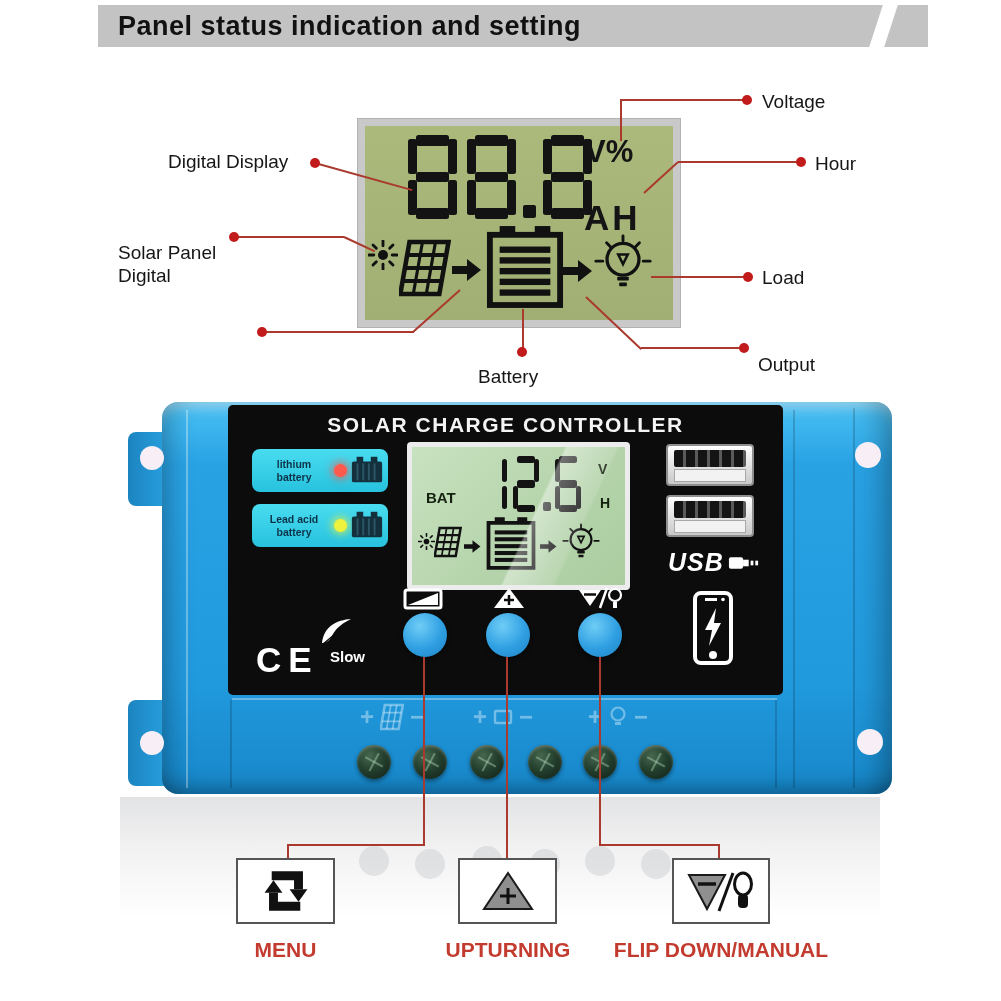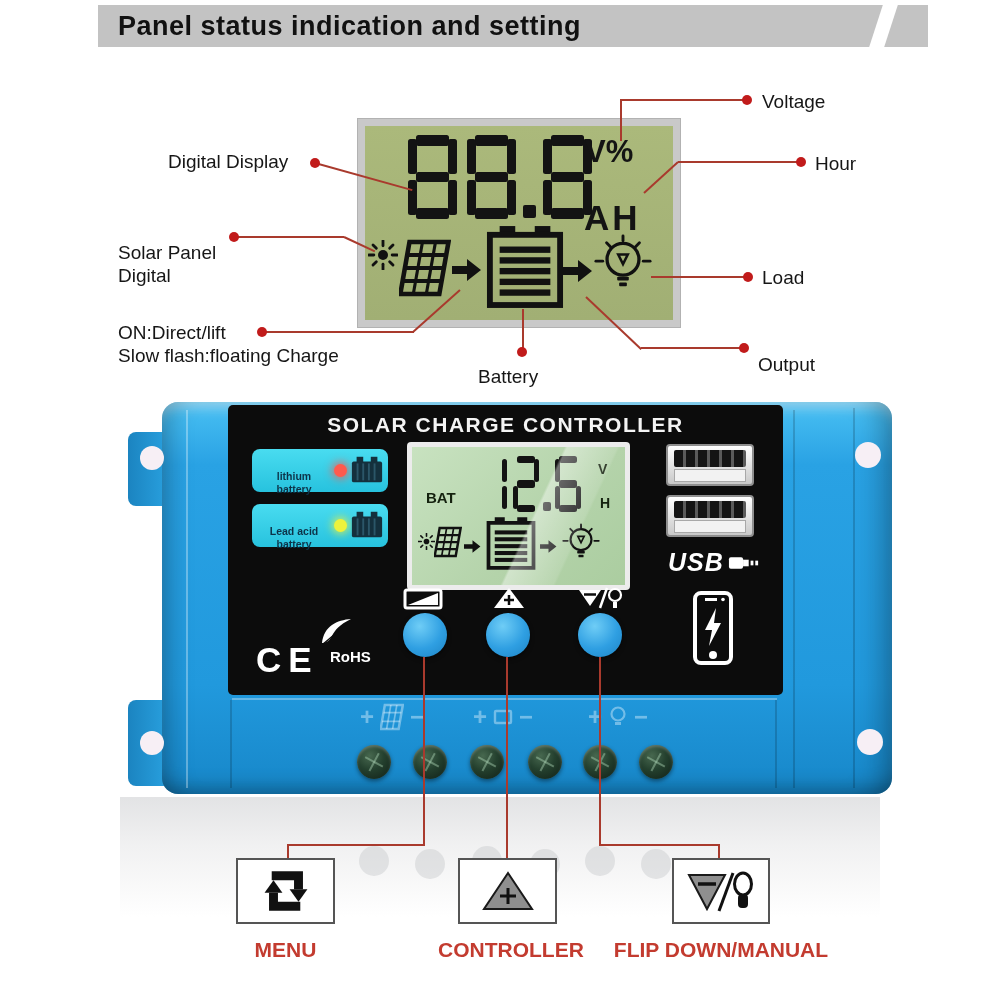--- a/index.html
+++ b/index.html
@@ -47,21 +47,21 @@
         box-shadow:inset 22px 0 26px -16px rgba(0,0,0,.28), inset -26px 0 30px -18px rgba(0,0,0,.32),
                    inset 0 14px 12px -8px rgba(255,255,255,.45), inset 0 -18px 18px -10px rgba(0,0,0,.22);}
   .seam{position:absolute;background:rgba(0,0,0,.16);z-index:4;}
   .seam-hi{position:absolute;background:rgba(255,255,255,.32);z-index:4;}
   .panel{position:absolute;left:228px;top:405px;width:555px;height:290px;background:#0c0c0c;border-radius:5px;z-index:4;}
   .heading{position:absolute;left:228px;top:413px;width:555px;text-align:center;color:#f4f4f4;
            font-size:21px;font-weight:bold;letter-spacing:1.5px;z-index:5;}
 
   .indicator{position:absolute;left:252px;width:136px;height:43px;background:linear-gradient(180deg,#49dcf0,#27c2de);
              border-radius:8px;z-index:5;}
-  .ind-text{position:absolute;left:4px;top:12px;width:76px;height:100%;display:flex;flex-direction:column;
+  .ind-text{position:absolute;left:4px;top:0;width:76px;height:100%;display:flex;flex-direction:column;
             justify-content:center;align-items:center;color:#0d3349;font-weight:bold;line-height:1.15;text-align:center;}
   .ind-text.sz1{font-size:10.5px;}
   .ind-text.sz2{font-size:8.5px;}
   .led{position:absolute;left:82px;top:15px;width:13px;height:13px;border-radius:50%;}
   .ind-batt{position:absolute;left:98px;top:6px;}
 
   .clcd{position:absolute;left:407px;top:442px;width:223px;height:148px;background:#ececec;border-radius:4px;z-index:5;}
   .clcd-screen{position:absolute;left:5px;top:5px;width:213px;height:138px;overflow:hidden;
                background:linear-gradient(135deg,#c8e2c0 0%,#b4d3aa 60%,#abcda0 100%);}
   .glare{position:absolute;left:0;top:0;right:0;bottom:0;
@@ -198,24 +198,20 @@
           <line x1="2" y1="28" x2="9" y2="28"></line>
         <line x1="51" y1="28" x2="58" y2="28"></line>
       </g>
     </svg>
   </div>
 
   <div class="callout" style="left:168px;top:151px;">Digital Display</div>
   <div class="callout" style="left:118px;top:210px;line-height:1.2;margin-top:32px;">
     <div>Solar Panel</div>
     <div>Digital</div>
-  </div>
-  <div class="callout" style="left:118px;top:322px;line-height:1.2;">
-    <div>ON:Direct/lift</div>
-    <div>Slow flash:floating Charge</div>
   </div>
   <div class="callout" style="left:478px;top:366px;">Battery</div>
   <div class="callout" style="left:762px;top:91px;">Voltage</div>
   <div class="callout" style="left:815px;top:153px;">Hour</div>
   <div class="callout" style="left:762px;top:267px;">Load</div>
   <div class="callout" style="left:758px;top:354px;">Output</div>
 
   <div class="dline" style="left:315px;top:162px;width:101px;transform:rotate(15.6deg);"></div>
   <div class="hline" style="left:234px;top:236px;width:110px;"></div>
   <div class="dline" style="left:344px;top:236px;width:34px;transform:rotate(25deg);"></div>
@@ -405,21 +401,21 @@
   <div class="btn" style="left:403px;top:613px;"></div>
   <div class="btn" style="left:486px;top:613px;"></div>
   <div class="btn" style="left:578px;top:613px;"></div>
 
   <div class="ce">CE</div>
   <div class="rohs">
     <svg width="36" height="30" viewBox="0 0 34 30">
       <path d="M3,27 C5,10 18,4 32,3 C20,9 16,14 13,20 C10,26 6,27 3,27 Z" fill="#fff"></path>
       <path d="M4,28 C12,22 20,14 30,6" fill="none" stroke="#0c0c0c" stroke-width="1.4"></path>
     </svg>
-    <span class="rtxt">RoHS</span>
+    <span class="rtxt">Slow</span>
   </div>
 
   <div class="usb-port" style="top:444px;">
     <div class="usb-open"></div>
     <div class="usb-tongue"></div>
   </div>
   <div class="usb-port" style="top:495px;">
     <div class="usb-open"></div>
     <div class="usb-tongue"></div>
   </div>
@@ -504,16 +500,16 @@
     <svg width="72" height="48" viewBox="0 0 72 48">
       <polygon points="4,8 40,8 22,42" fill="#8f8f8f" stroke="#1a1a1a" stroke-width="2"></polygon>
       <line x1="13" y1="17" x2="31" y2="17" stroke="#111" stroke-width="3.5"></line>
       <line x1="48" y1="6" x2="34" y2="44" stroke="#111" stroke-width="3"></line>
       <ellipse cx="58" cy="17" rx="8.5" ry="11" fill="#fff" stroke="#111" stroke-width="3"></ellipse>
       <rect x="53" y="27" width="10" height="14" rx="4" fill="#111"></rect>
     </svg>
   </div>
 
   <div class="legend-label" style="left:236px;width:99px;">MENU</div>
-  <div class="legend-label" style="left:438px;width:140px;">CONTROLLER</div>
+  <div class="legend-label" style="left:438px;width:140px;">UPTURNING</div>
   <div class="legend-label" style="left:608px;width:226px;">FLIP DOWN/MANUAL</div>
 
 </div>
 
 </body></html>

